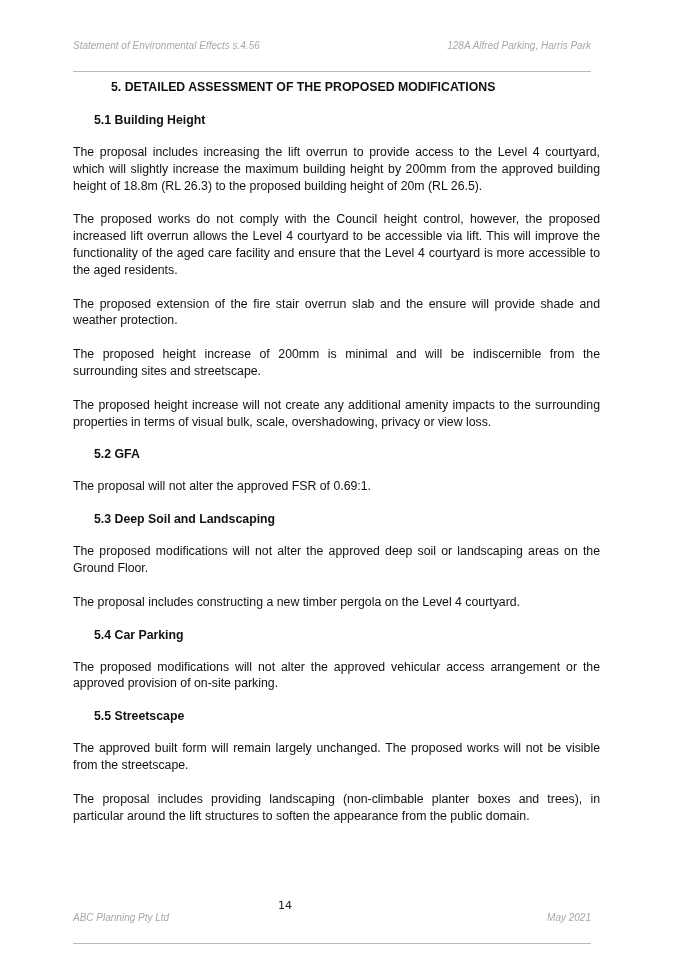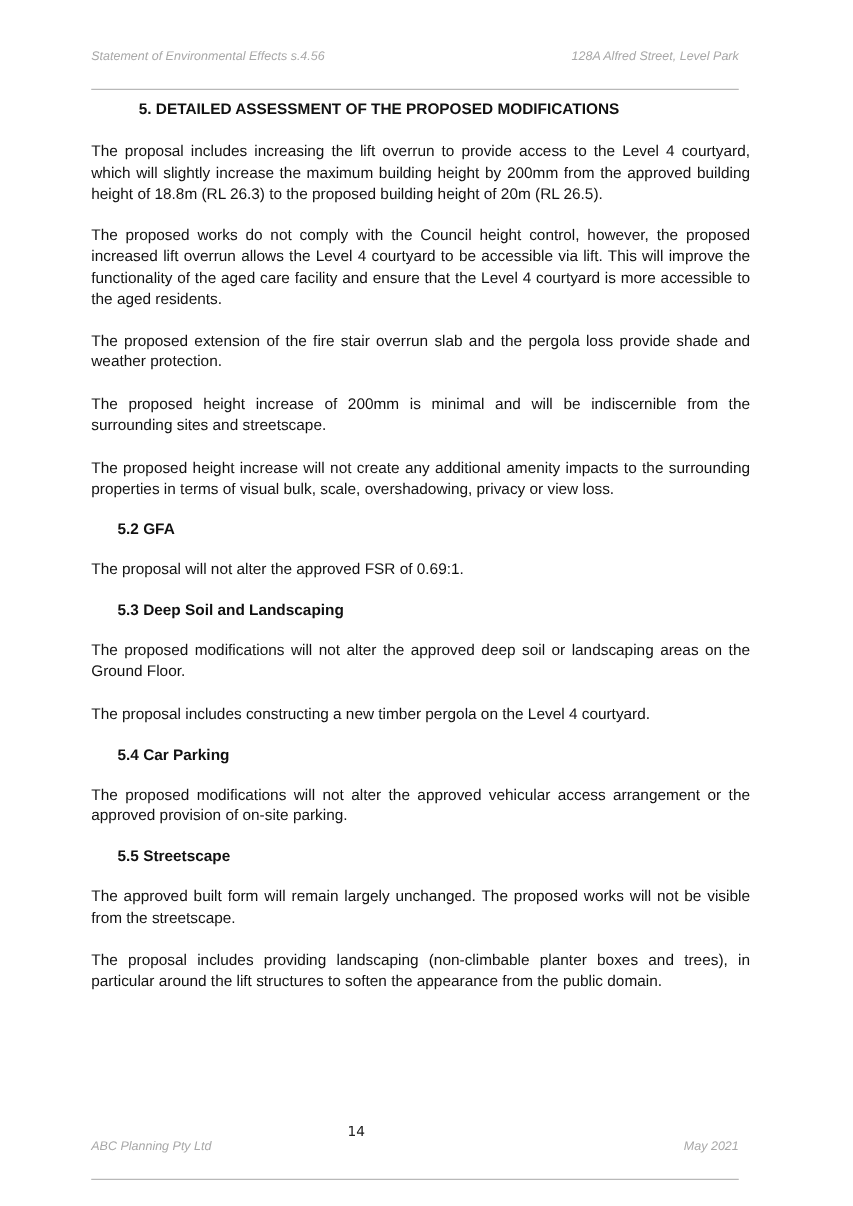--- a/index.html
+++ b/index.html
@@ -18,29 +18,30 @@
   .content { position: absolute; left: 73px; top: 80px; width: 527px; }
   h1 { font-size: 12.3px; font-weight: bold; margin: 0 0 19px 38px; letter-spacing: 0; }
   h2 { font-size: 12.3px; font-weight: bold; margin: 0 0 17px 21px; }
   p { font-size: 12.3px; line-height: 16.8px; margin: 0 0 17px 0; text-align: justify; }
 </style>
 </head>
 <body>
 
 <div class="header">
   <span class="left">Statement of Environmental Effects s.4.56</span>
-  <span class="right">128A Alfred Street, Level Park</span>
+  <span class="right">128A Alfred Parking, Harris Park</span>
 </div>
 
 <div class="content">
   <h1>5.  DETAILED ASSESSMENT OF THE PROPOSED MODIFICATIONS</h1>
 
+  <h2>5.1 Building Height</h2>
   <p>The proposal includes increasing the lift overrun to provide access to the Level 4 courtyard, which will slightly increase the maximum building height by 200mm from the approved building height of 18.8m (RL 26.3) to the proposed building height of 20m (RL 26.5).</p>
   <p>The proposed works do not comply with the Council height control, however, the proposed increased lift overrun allows the Level 4 courtyard to be accessible via lift. This will improve the functionality of the aged care facility and ensure that the Level 4 courtyard is more accessible to the aged residents.</p>
-  <p>The proposed extension of the fire stair overrun slab and the pergola loss provide shade and weather protection.</p>
+  <p>The proposed extension of the fire stair overrun slab and the ensure will provide shade and weather protection.</p>
   <p>The proposed height increase of 200mm is minimal and will be indiscernible from the surrounding sites and streetscape.</p>
   <p>The proposed height increase will not create any additional amenity impacts to the surrounding properties in terms of visual bulk, scale, overshadowing, privacy or view loss.</p>
 
   <h2>5.2 GFA</h2>
   <p>The proposal will not alter the approved FSR of 0.69:1.</p>
 
   <h2>5.3 Deep Soil and Landscaping</h2>
   <p>The proposed modifications will not alter the approved deep soil or landscaping areas on the Ground Floor.</p>
   <p>The proposal includes constructing a new timber pergola on the Level 4 courtyard.</p>
 

